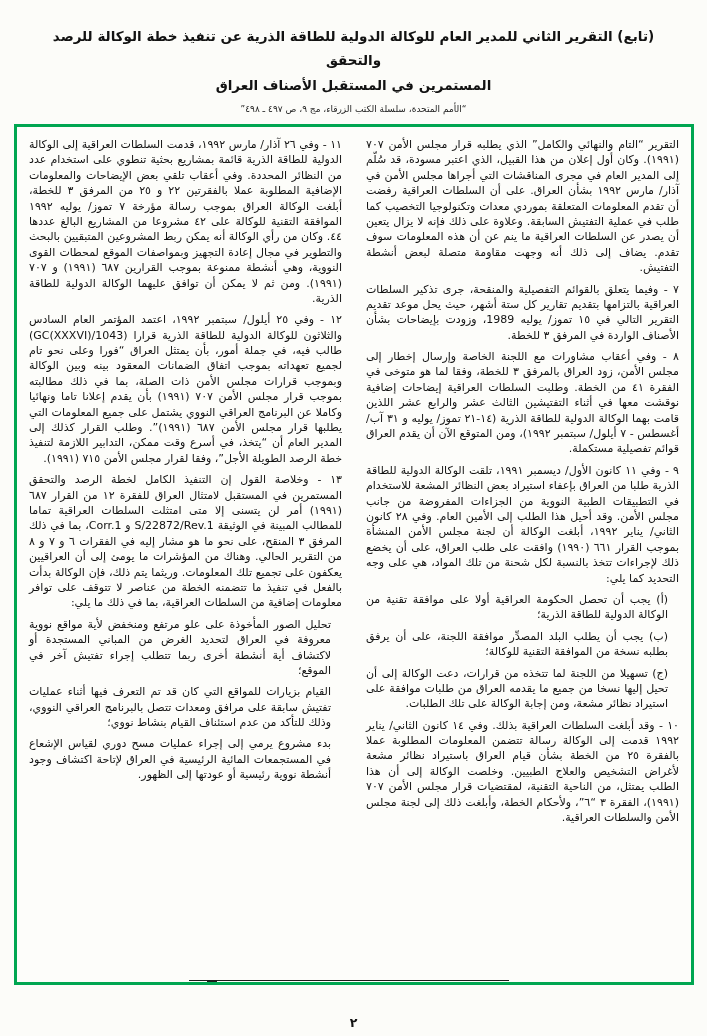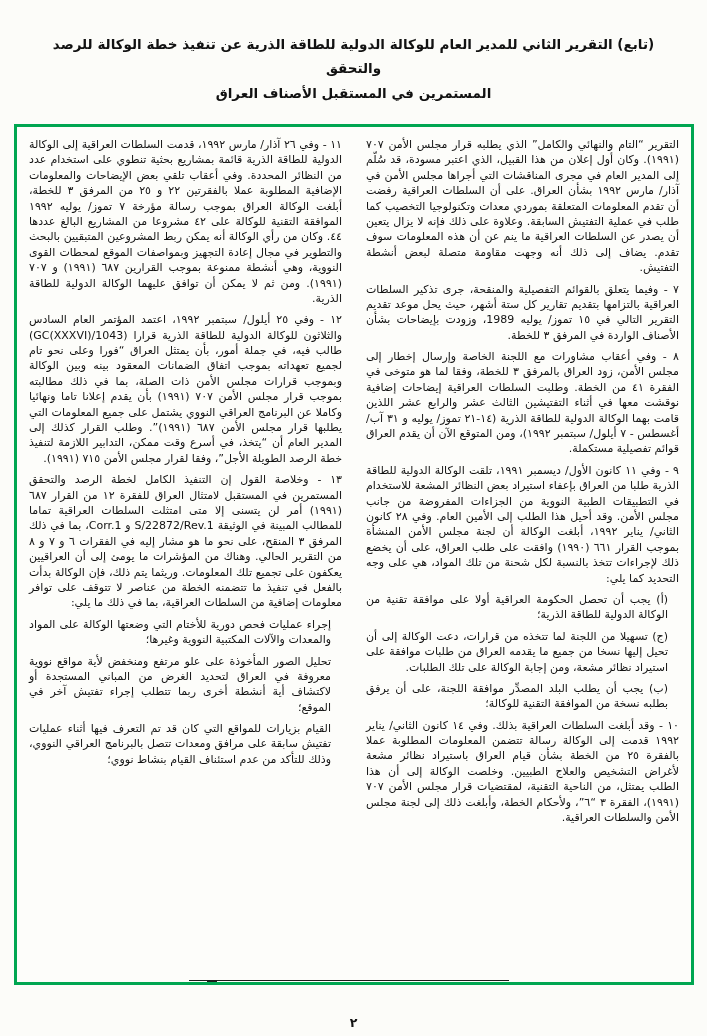--- a/index.html
+++ b/index.html
@@ -8,21 +8,21 @@
     width:707px; height:1036px;
     background:#fcfcf9;
     font-family:"DejaVu Sans", sans-serif;
     color:#121212;
     position:relative;
     overflow:hidden;
   }
   .page { width:707px; height:1036px; position:relative; }
 
   .header {
-    padding:32px 42px 4px;
+    padding:24px 42px 4px;
     text-align:center;
     direction:rtl;
   }
   .title-line {
     font-weight:bold;
     font-size:13.5px;
     line-height:1.8;
   }
   .source-line {
     font-size:9px;
@@ -79,43 +79,44 @@
   }
 </style>
 </head>
 <body>
 
 <div class="page">
 
   <div class="header">
     <div class="title-line">(تابع) التقرير الثاني للمدير العام للوكالة الدولية للطاقة الذرية عن تنفيذ خطة الوكالة للرصد والتحقق</div>
     <div class="title-line">المستمرين في المستقبل الأصناف العراق</div>
+    <div class="source-line">“الأمم المتحدة، سلسلة الكتب الزرقاء، مج ٩، ص ٤٩٧ ـ ٤٩٨”</div>
   </div>
 
   <div class="green-box">
     <div class="columns">
 
       <div class="col">
         <p class="para">التقرير “التام والنهائي والكامل” الذي يطلبه قرار مجلس الأمن ٧٠٧ (١٩٩١). وكان أول إعلان من هذا القبيل، الذي اعتبر مسودة، قد سُلّم إلى المدير العام في مجرى المناقشات التي أجراها مجلس الأمن في آذار/ مارس ١٩٩٢ بشأن العراق. على أن السلطات العراقية رفضت أن تقدم المعلومات المتعلقة بموردي معدات وتكنولوجيا التخصيب كما طلب في عملية التفتيش السابقة. وعلاوة على ذلك فإنه لا يزال يتعين أن يصدر عن السلطات العراقية ما ينم عن أن هذه المعلومات سوف تقدم. يضاف إلى ذلك أنه وجهت مقاومة متصلة لبعض أنشطة التفتيش.</p>
         <p class="para">٧ - وفيما يتعلق بالقوائم التفصيلية والمنقحة، جرى تذكير السلطات العراقية بالتزامها بتقديم تقارير كل ستة أشهر، حيث يحل موعد تقديم التقرير التالي في ١٥ تموز/ يوليه 1989، وزودت بإيضاحات بشأن الأصناف الواردة في المرفق ٣ للخطة.</p>
         <p class="para">٨ - وفي أعقاب مشاورات مع اللجنة الخاصة وإرسال إخطار إلى مجلس الأمن، زود العراق بالمرفق ٣ للخطة، وفقا لما هو متوخى في الفقرة ٤١ من الخطة. وطلبت السلطات العراقية إيضاحات إضافية نوقشت معها في أثناء التفتيشين الثالث عشر والرابع عشر اللذين قامت بهما الوكالة الدولية للطاقة الذرية (١٤-٢١ تموز/ يوليه و ٣١ آب/ أغسطس - ٧ أيلول/ سبتمبر ١٩٩٢)، ومن المتوقع الآن أن يقدم العراق قوائم تفصيلية مستكملة.</p>
         <p class="para">٩ - وفي ١١ كانون الأول/ ديسمبر ١٩٩١، تلقت الوكالة الدولية للطاقة الذرية طلبا من العراق بإعفاء استيراد بعض النظائر المشعة للاستخدام في التطبيقات الطبية النووية من الجزاءات المفروضة من جانب مجلس الأمن. وقد أحيل هذا الطلب إلى الأمين العام. وفي ٢٨ كانون الثاني/ يناير ١٩٩٢، أبلغت الوكالة أن لجنة مجلس الأمن المنشأة بموجب القرار ٦٦١ (١٩٩٠) وافقت على طلب العراق، على أن يخضع ذلك لإجراءات تتخذ بالنسبة لكل شحنة من تلك المواد، هي على وجه التحديد كما يلي:</p>
         <p class="para item">(أ) يجب أن تحصل الحكومة العراقية أولا على موافقة تقنية من الوكالة الدولية للطاقة الذرية؛</p>
+        <p class="para item">(ب) يجب أن يطلب البلد المصدِّر موافقة اللجنة، على أن يرفق بطلبه نسخة من الموافقة التقنية للوكالة؛</p>
         <p class="para item">(ج) تسهيلا من اللجنة لما تتخذه من قرارات، دعت الوكالة إلى أن تحيل إليها نسخا من جميع ما يقدمه العراق من طلبات موافقة على استيراد نظائر مشعة، ومن إجابة الوكالة على تلك الطلبات.</p>
-        <p class="para item">(ب) يجب أن يطلب البلد المصدِّر موافقة اللجنة، على أن يرفق بطلبه نسخة من الموافقة التقنية للوكالة؛</p>
         <p class="para">١٠ - وقد أبلغت السلطات العراقية بذلك. وفي ١٤ كانون الثاني/ يناير ١٩٩٢ قدمت إلى الوكالة رسالة تتضمن المعلومات المطلوبة عملا بالفقرة ٢٥ من الخطة بشأن قيام العراق باستيراد نظائر مشعة لأغراض التشخيص والعلاج الطبيين. وخلصت الوكالة إلى أن هذا الطلب يمتثل، من الناحية التقنية، لمقتضيات قرار مجلس الأمن ٧٠٧ (١٩٩١)، الفقرة ٣ “٦”، ولأحكام الخطة، وأبلغت ذلك إلى لجنة مجلس الأمن والسلطات العراقية.</p>
       </div>
 
       <div class="col">
         <p class="para">١١ - وفي ٢٦ آذار/ مارس ١٩٩٢، قدمت السلطات العراقية إلى الوكالة الدولية للطاقة الذرية قائمة بمشاريع بحثية تنطوي على استخدام عدد من النظائر المحددة. وفي أعقاب تلقي بعض الإيضاحات والمعلومات الإضافية المطلوبة عملا بالفقرتين ٢٢ و ٢٥ من المرفق ٣ للخطة، أبلغت الوكالة العراق بموجب رسالة مؤرخة ٧ تموز/ يوليه ١٩٩٢ الموافقة التقنية للوكالة على ٤٢ مشروعا من المشاريع البالغ عددها ٤٤. وكان من رأي الوكالة أنه يمكن ربط المشروعين المتبقيين بالبحث والتطوير في مجال إعادة التجهيز وبمواصفات الموقع لمحطات القوى النووية، وهي أنشطة ممنوعة بموجب القرارين ٦٨٧ (١٩٩١) و ٧٠٧ (١٩٩١). ومن ثم لا يمكن أن توافق عليهما الوكالة الدولية للطاقة الذرية.</p>
         <p class="para">١٢ - وفي ٢٥ أيلول/ سبتمبر ١٩٩٢، اعتمد المؤتمر العام السادس والثلاثون للوكالة الدولية للطاقة الذرية قرارا (GC(XXXVI)/1043) طالب فيه، في جملة أمور، بأن يمتثل العراق “فورا وعلى نحو تام لجميع تعهداته بموجب اتفاق الضمانات المعقود بينه وبين الوكالة وبموجب قرارات مجلس الأمن ذات الصلة، بما في ذلك مطالبته بموجب قرار مجلس الأمن ٧٠٧ (١٩٩١) بأن يقدم إعلانا تاما ونهائيا وكاملا عن البرنامج العراقي النووي يشتمل على جميع المعلومات التي يطلبها قرار مجلس الأمن ٦٨٧ (١٩٩١)”. وطلب القرار كذلك إلى المدير العام أن “يتخذ، في أسرع وقت ممكن، التدابير اللازمة لتنفيذ خطة الرصد الطويلة الأجل”، وفقا لقرار مجلس الأمن ٧١٥ (١٩٩١).</p>
         <p class="para">١٣ - وخلاصة القول إن التنفيذ الكامل لخطة الرصد والتحقق المستمرين في المستقبل لامتثال العراق للفقرة ١٢ من القرار ٦٨٧ (١٩٩١) أمر لن يتسنى إلا متى امتثلت السلطات العراقية تماما للمطالب المبينة في الوثيقة S/22872/Rev.1 و Corr.1، بما في ذلك المرفق ٣ المنقح، على نحو ما هو مشار إليه في الفقرات ٦ و ٧ و ٨ من التقرير الحالي. وهناك من المؤشرات ما يومئ إلى أن العراقيين يعكفون على تجميع تلك المعلومات. وريثما يتم ذلك، فإن الوكالة بدأت بالفعل في تنفيذ ما تتضمنه الخطة من عناصر لا تتوقف على توافر معلومات إضافية من السلطات العراقية، بما في ذلك ما يلي:</p>
-        <p class="para item">إجراء عمليات فحص دورية للأختام التي وضعتها الوكالة على المواد والمعدات والآلات المكتبية النووية وغيرها؛</p>
         <p class="para item">تحليل الصور المأخوذة على علو مرتفع ومنخفض لأية مواقع نووية معروفة في العراق لتحديد الغرض من المباني المستجدة أو لاكتشاف أية أنشطة أخرى ربما تتطلب إجراء تفتيش آخر في الموقع؛</p>
         <p class="para item">القيام بزيارات للمواقع التي كان قد تم التعرف فيها أثناء عمليات تفتيش سابقة على مرافق ومعدات تتصل بالبرنامج العراقي النووي، وذلك للتأكد من عدم استئناف القيام بنشاط نووي؛</p>
+        <p class="para item">بدء مشروع يرمي إلى إجراء عمليات مسح دوري لقياس الإشعاع في المستجمعات المائية الرئيسية في العراق لإتاحة اكتشاف وجود أنشطة نووية رئيسية أو عودتها إلى الظهور.</p>
       </div>
 
     </div>
     <div class="footnote-rule"></div>
   </div>
 
   <div class="page-number">٢</div>
 
 </div>
 

